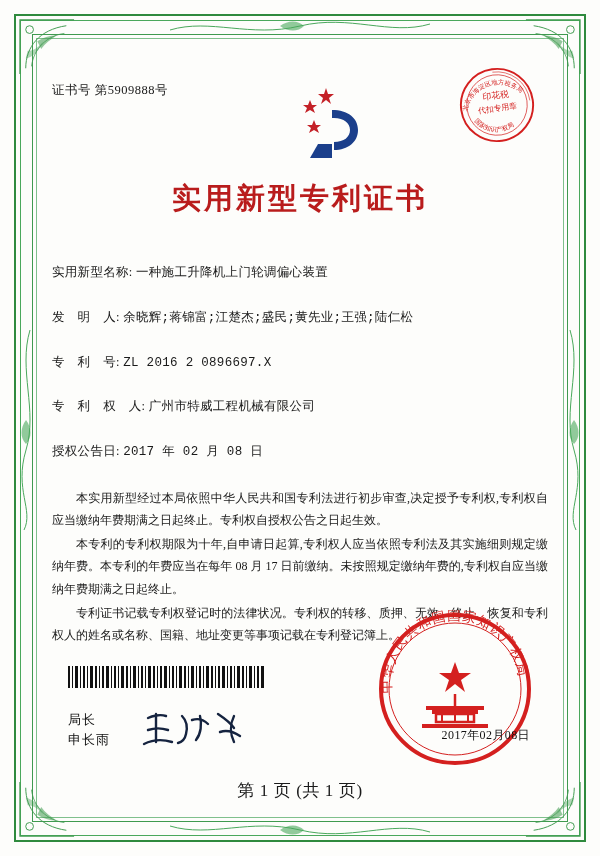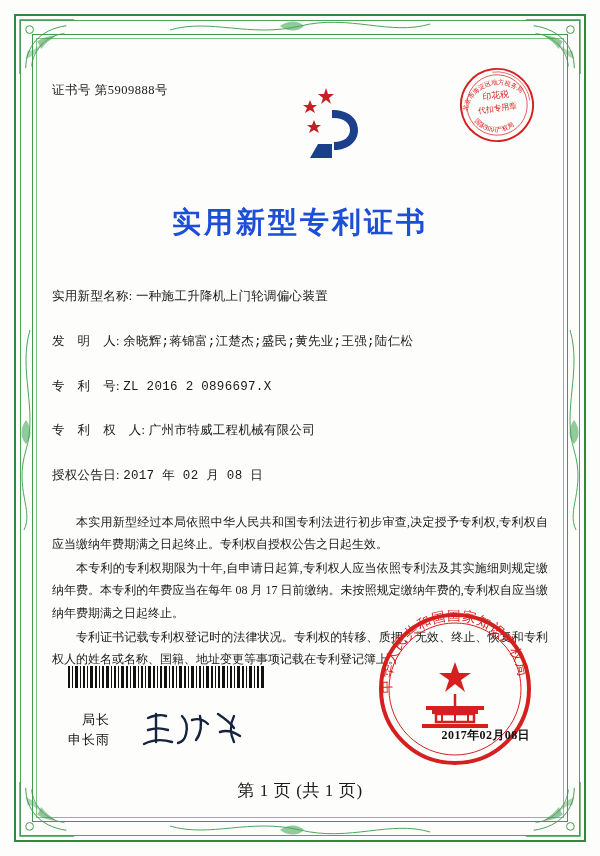--- a/index.html
+++ b/index.html
@@ -112,22 +112,22 @@
     height: 78px;
     transform: rotate(-8deg);
   }
   .stamp-top svg { display: block; width: 100%; height: 100%; }
 
   .title {
     text-align: center;
     font-size: 29px;
     font-weight: bold;
     letter-spacing: 3px;
-    color: #1d4ed8;
-    margin-top: 104px;
+    color: #b91c1c;
+    margin-top: 80px;
     font-family: Liberation Mono, monospace;
   }
 
   .fields {
     margin-top: 44px;
   }
   .field-row {
     font-size: 12.5px;
     color: #1a1a1a;
     margin-bottom: 25px;
@@ -166,21 +166,20 @@
 
   
   .sign-block {
     position: absolute;
     left: 16px;
     bottom: 56px;
     font-size: 13px;
     color: #111;
     line-height: 1.55;
     letter-spacing: 1px;
-    text-align: right;
   }
   .signature-img {
     position: absolute;
     left: 86px;
     bottom: 56px;
     width: 112px;
     height: 44px;
     color: #15233f;
   }
   .signature-img svg { display: block; width: 100%; height: 100%; }
@@ -195,21 +194,20 @@
   }
   .seal svg { display: block; width: 100%; height: 100%; }
 
   .seal-date {
     position: absolute;
     right: 18px;
     bottom: 62px;
     font-size: 12px;
     color: #111;
     letter-spacing: 0.4px;
-    font-weight: bold;
   }
 
   .page-footer {
     position: absolute;
     left: 0;
     right: 0;
     bottom: 4px;
     text-align: center;
     font-size: 17px;
     color: #1a1a1a;

